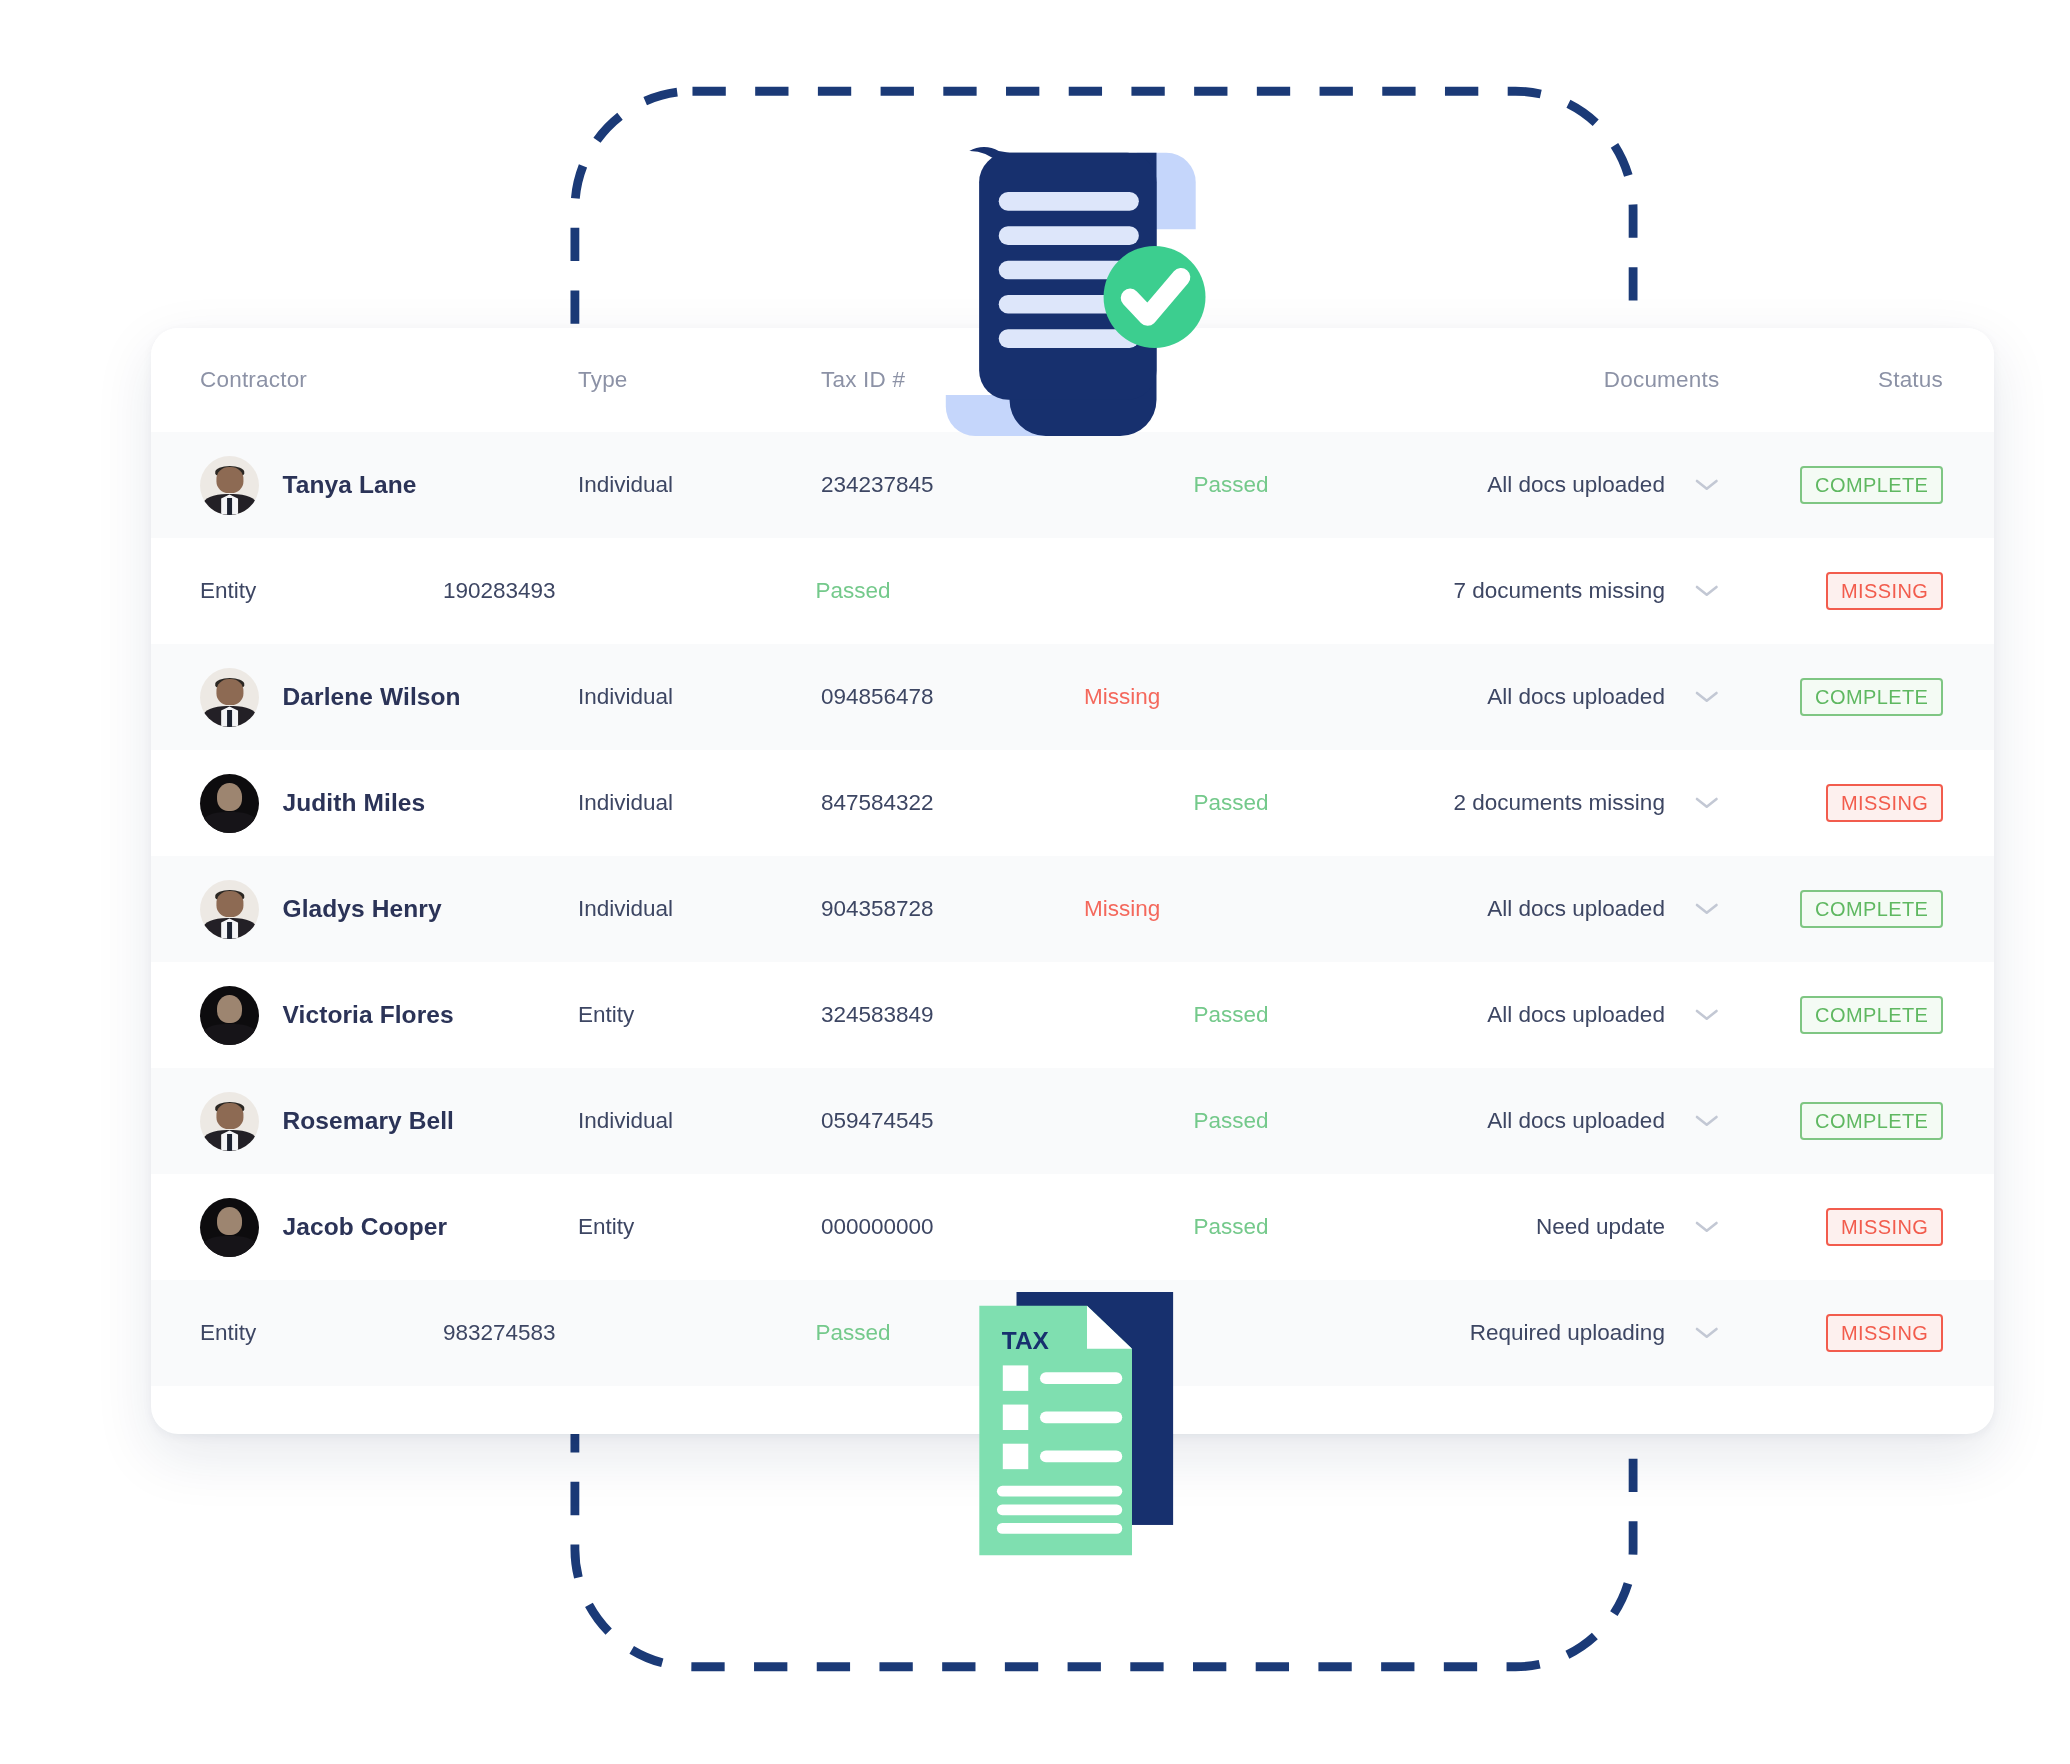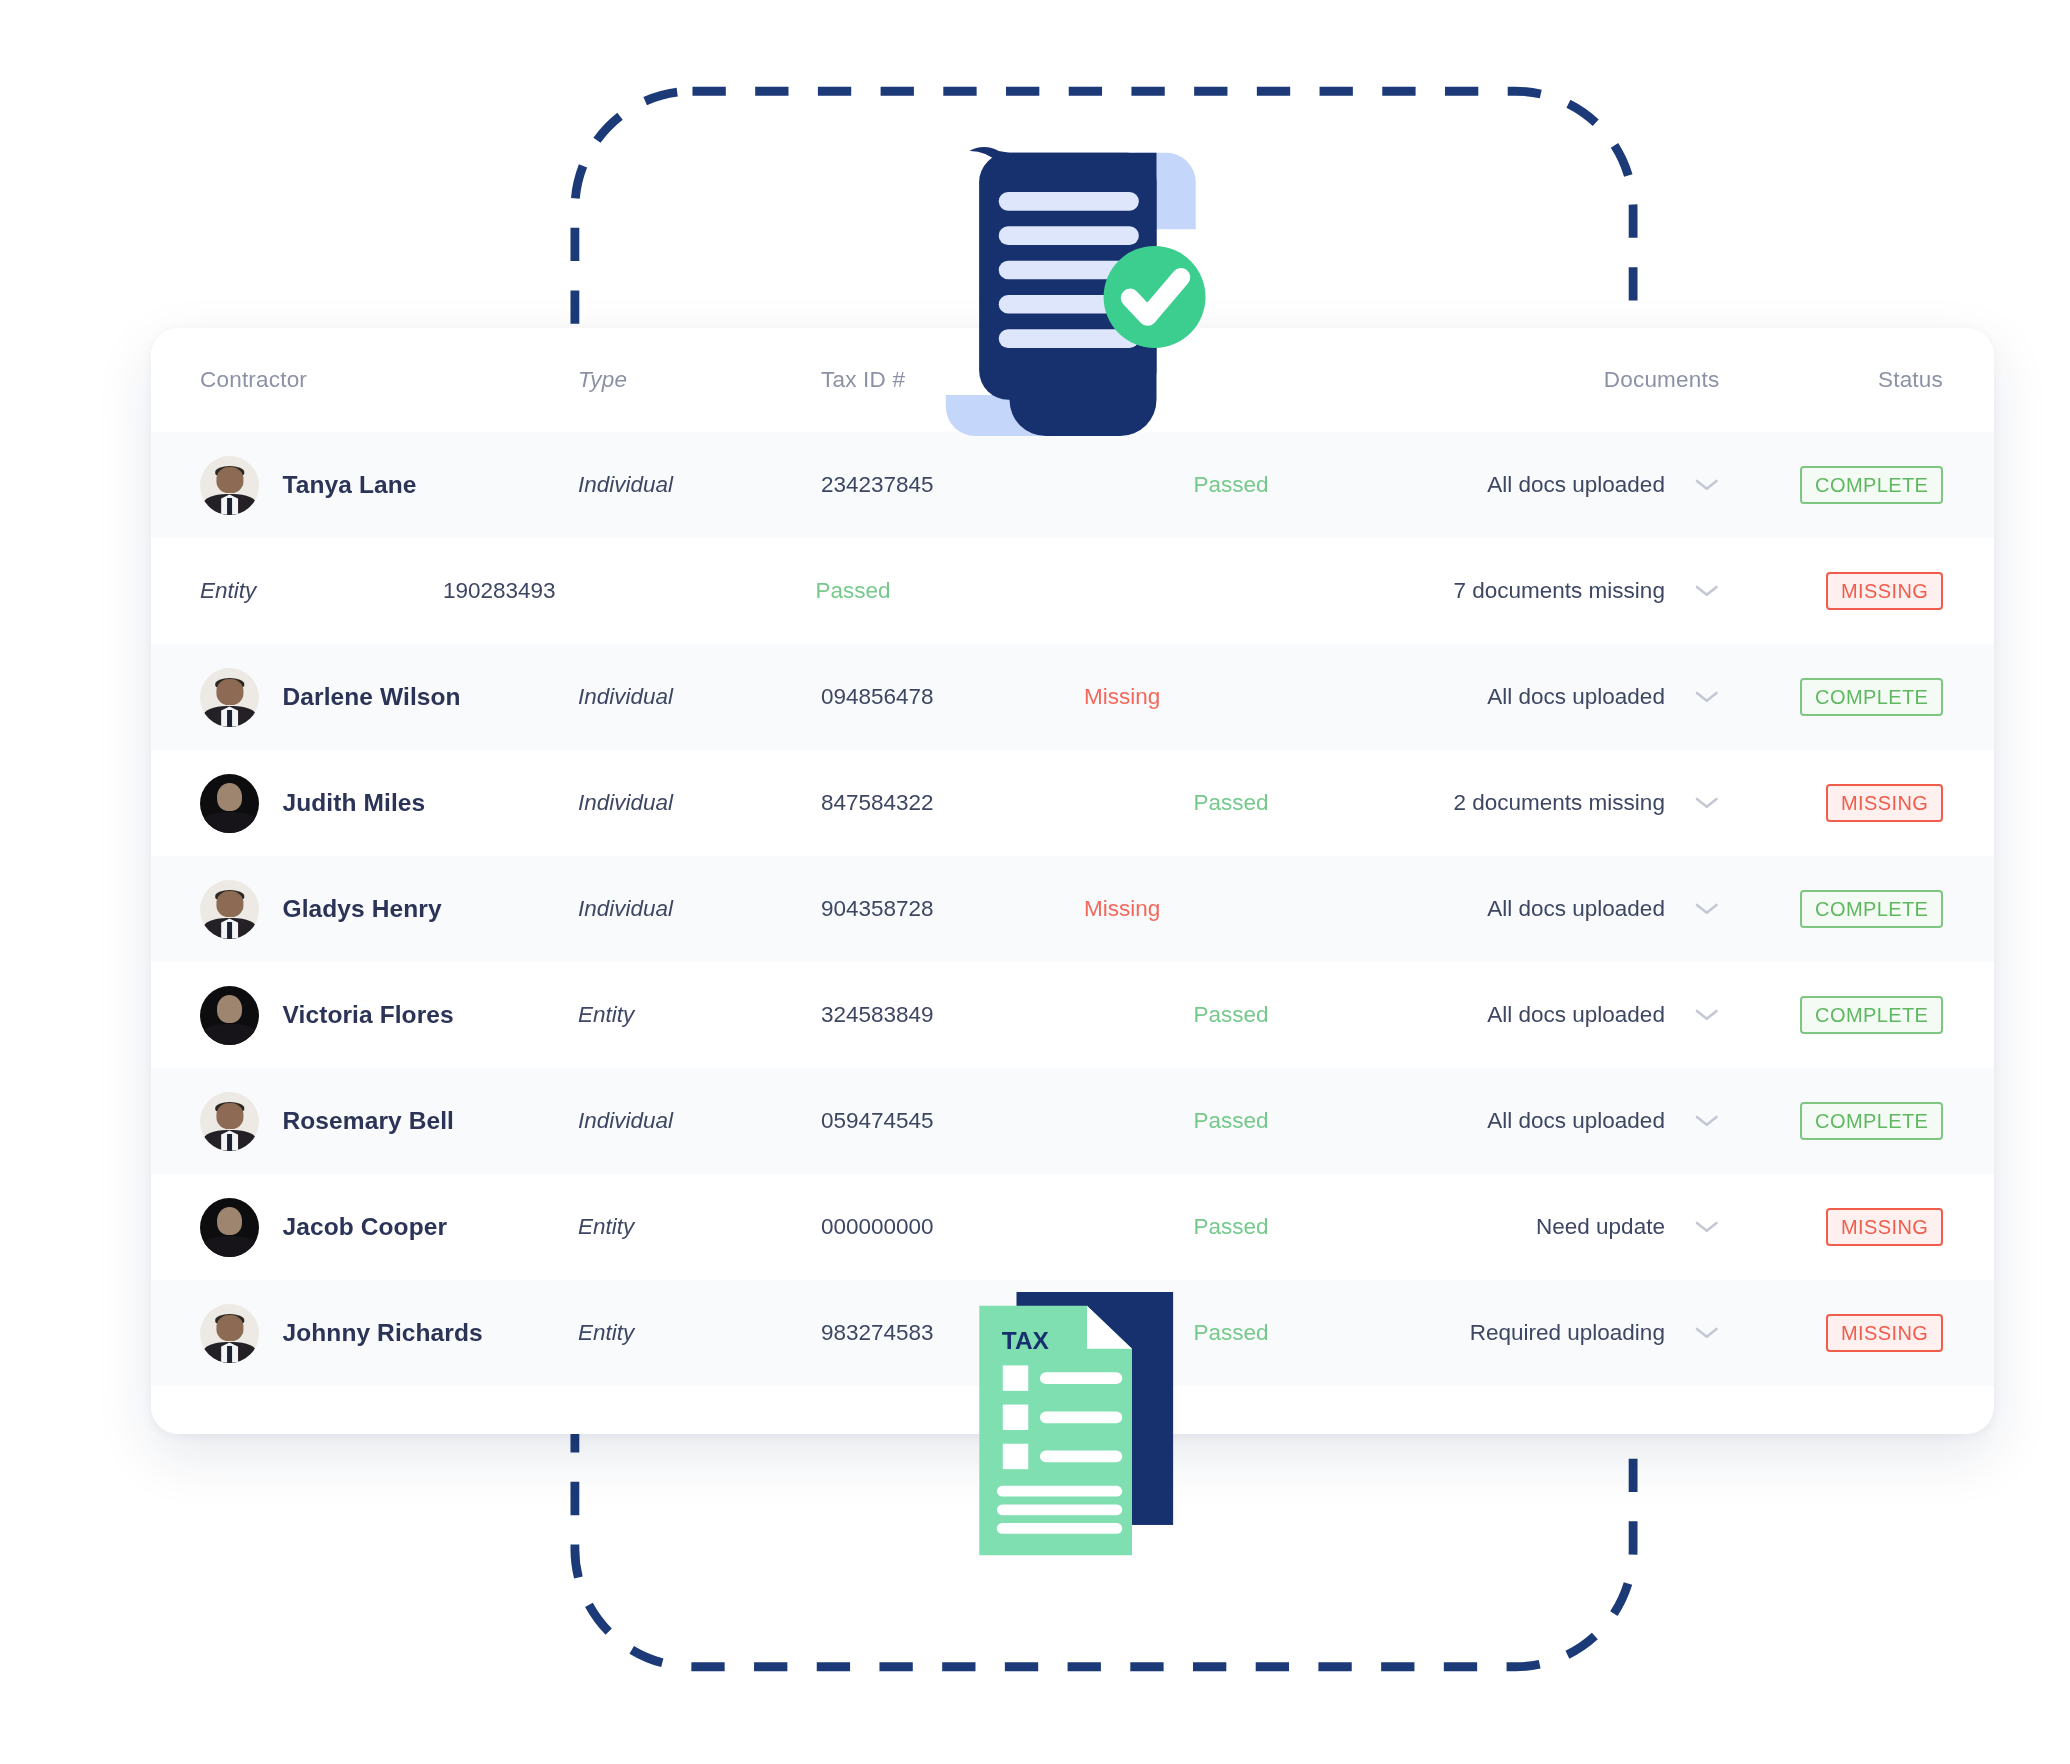--- a/index.html
+++ b/index.html
@@ -46,21 +46,21 @@
   }
   .thead .th {
     font-size: 22.5px;
     color: #8c92a6;
     letter-spacing: 0.2px;
     font-weight: 400;
   }
 
   
   .c-contractor { width: 378px; flex: none; }
-  .c-type       { width: 211px; flex: none; font-style: italic; }
+  .c-type       { width: 211px; flex: none; }
   .c-taxid      { width: 263px; flex: none; margin-left: 32px; }
   .c-verify     { width: 294px; flex: none; }
   .c-docs       { flex: 1 1 auto; text-align: right; padding-right: 17.6px; }
   .c-status     { width: 206px; flex: none; text-align: right; }
 
   .tbody { display: block; }
 
   .row {
     display: flex;
     align-items: center;
@@ -402,30 +402,20 @@
               <svg viewBox="0 0 26 14" width="25.5" height="13.7">
                 <path d="M3 3 L13 11 L23 3" fill="none" stroke="#c3c8d4" stroke-width="2.6" stroke-linecap="round" stroke-linejoin="round"></path>
               </svg>
             </span>
           </div>
           <div class="c-status">
             <span class="badge missing">MISSING</span>
           </div>
         </div>
         <div class="row alt">
-          <div class="c-contractor">
-            <span class="avatar light">
-              <span class="hair"></span>
-              <span class="head"></span>
-              <span class="body"></span>
-              <span class="shirt"></span>
-              <span class="tie"></span>
-            </span>
-            <span class="cname">Johnny Richards</span>
-          </div>
           <div class="c-type ctype">Entity</div>
           <div class="c-taxid ctax">983274583</div>
           <div class="c-verify cverify passed">Passed</div>
           <div class="c-docs">
             <span class="docs-text">Required uploading</span>
             <span class="chev">
               <svg viewBox="0 0 26 14" width="25.5" height="13.7">
                 <path d="M3 3 L13 11 L23 3" fill="none" stroke="#c3c8d4" stroke-width="2.6" stroke-linecap="round" stroke-linejoin="round"></path>
               </svg>
             </span>

